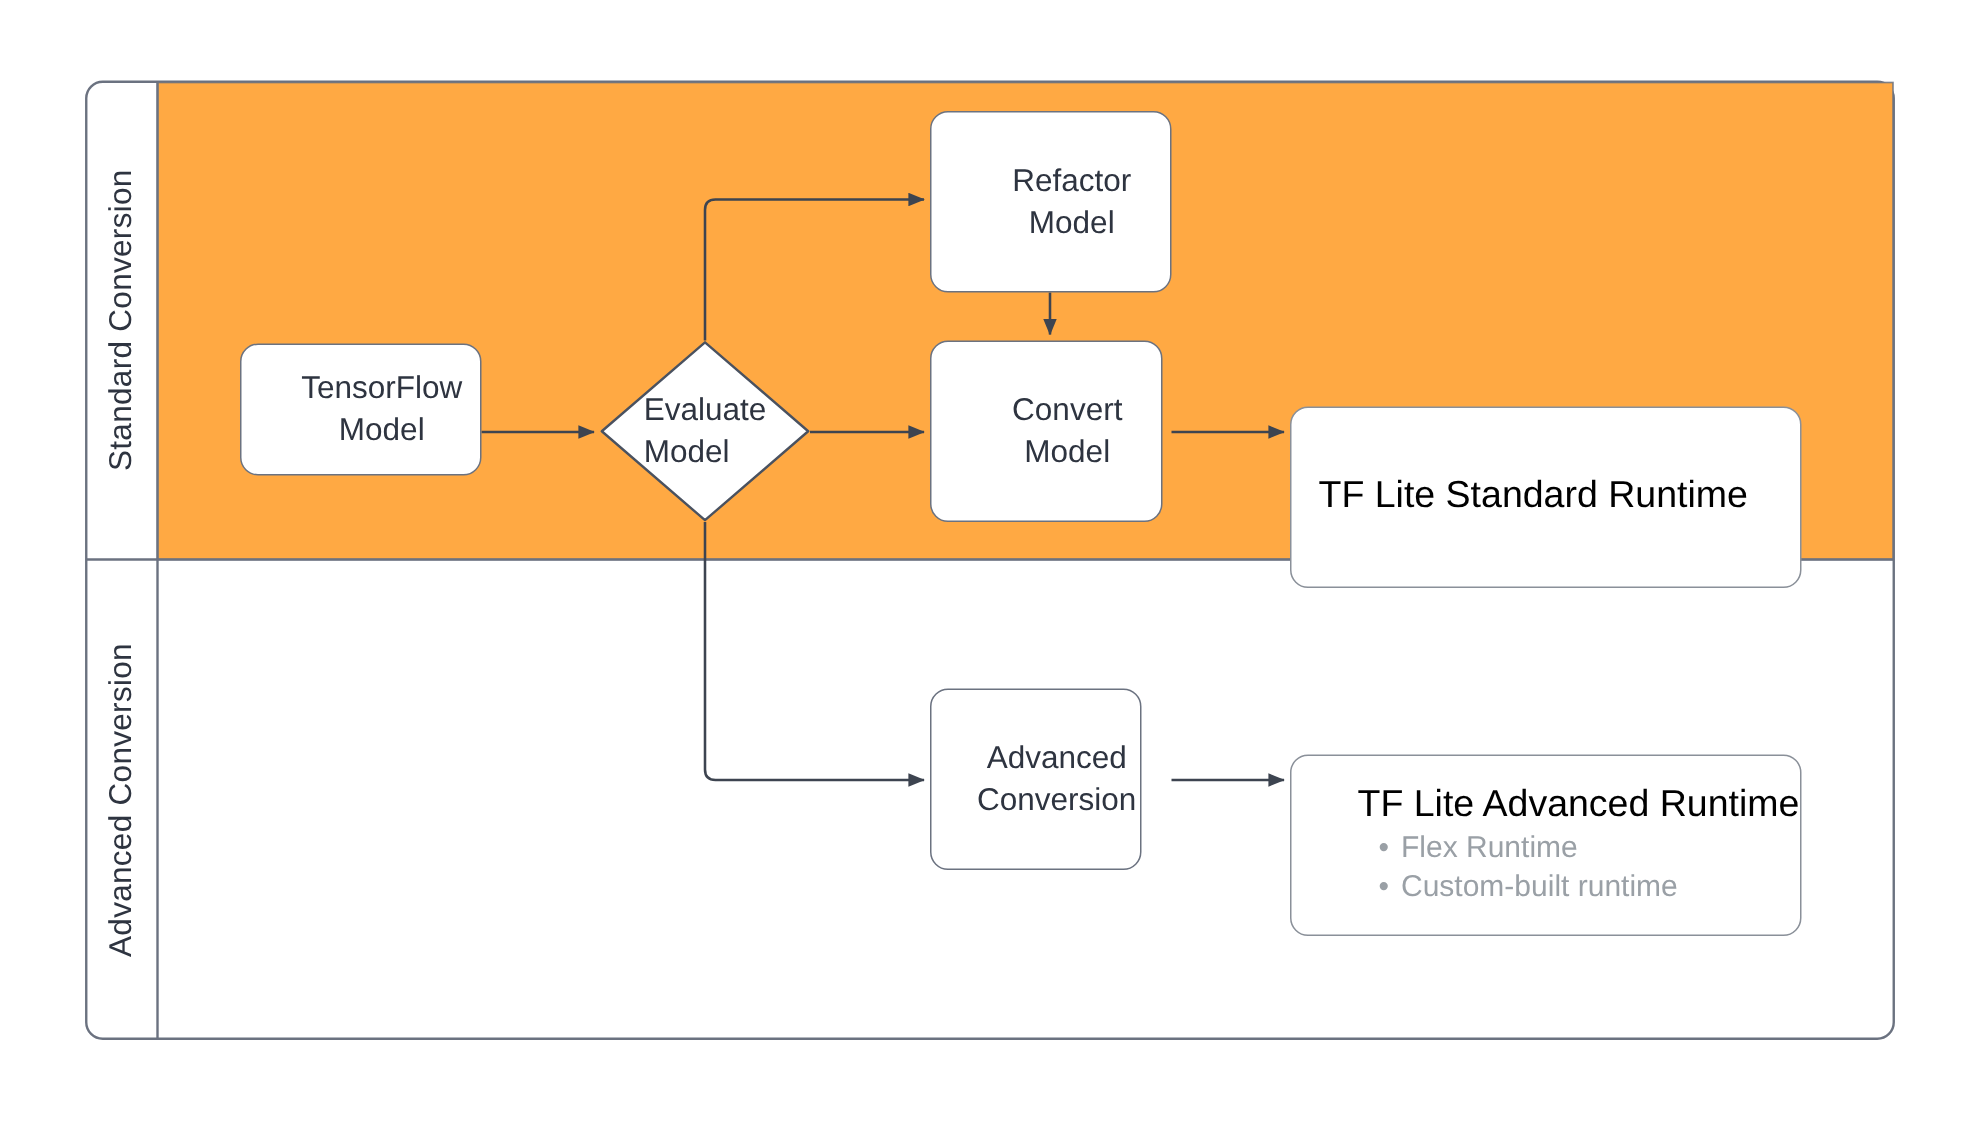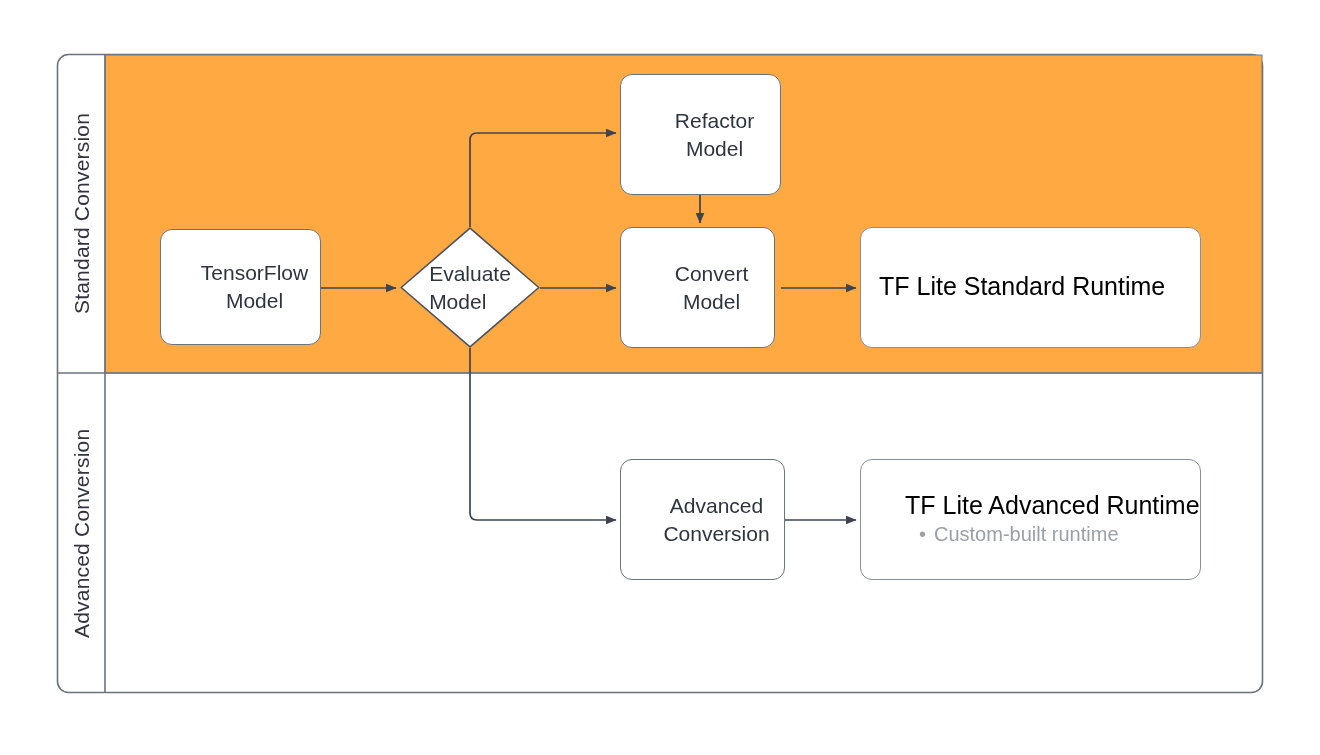--- a/index.html
+++ b/index.html
@@ -60,24 +60,24 @@
     color: #2e3440;
     font-size: 21px;
     line-height: 1.32;
     text-align: center;
     box-shadow: 0 0 0 0 rgba(0,0,0,0);
     user-select: none;
     padding-left: 28px;
   }
   .node .line { display: block; }
 
-  #node-tensorflow-model { left: 160px; top: 229px; width: 161px; height: 116px; }
+  #node-tensorflow-model { left: 160px; top: 229px; width: 161px; height: 88px; }
   #node-refactor-model   { left: 620px; top: 74px;  width: 161px; height: 121px; }
   #node-convert-model    { left: 620px; top: 227px; width: 155px; height: 121px; }
-  #node-advanced-conversion { left: 620px; top: 459px; width: 165px; height: 121px; }
+  #node-advanced-conversion { left: 620px; top: 459px; width: 141px; height: 121px; }
 
   
   #node-evaluate-model {
     position: absolute;
     left: 400px; top: 227px;
     width: 140px; height: 121px;
     display: flex;
     align-items: center;
     justify-content: center;
     user-select: none;
@@ -101,20 +101,21 @@
     position: absolute;
     background: #ffffff;
     border: 1.3px solid #8a9099;
     border-radius: 12px;
     box-sizing: border-box;
     padding: 14px 0 14px 18px;
     display: flex;
     flex-direction: column;
     justify-content: center;
     user-select: none;
+    margin-top: 44px;
   }
   #node-tflite-standard-runtime { left: 860px; top: 227px; width: 341px; height: 121px; }
   #node-tflite-advanced-runtime { left: 860px; top: 459px; width: 341px; height: 121px; padding-left: 44px; }
 
   .runtime-title {
     color: #000000;
     font-size: 25px;
     line-height: 1.12;
     margin-bottom: 3px;
     white-space: nowrap;
@@ -230,17 +231,18 @@
     <span class="line">Conversion</span>
   </div>
 
   <div class="runtime-node" id="node-tflite-standard-runtime">
     <div class="runtime-title">TF Lite Standard Runtime</div>
   </div>
 
   <div class="runtime-node" id="node-tflite-advanced-runtime">
     <div class="runtime-title">TF Lite Advanced Runtime</div>
     <ul class="runtime-list">
+      <li>Flex Runtime</li>
       <li>Custom-built runtime</li>
     </ul>
   </div>
 
 </div>
 
 </body></html>

